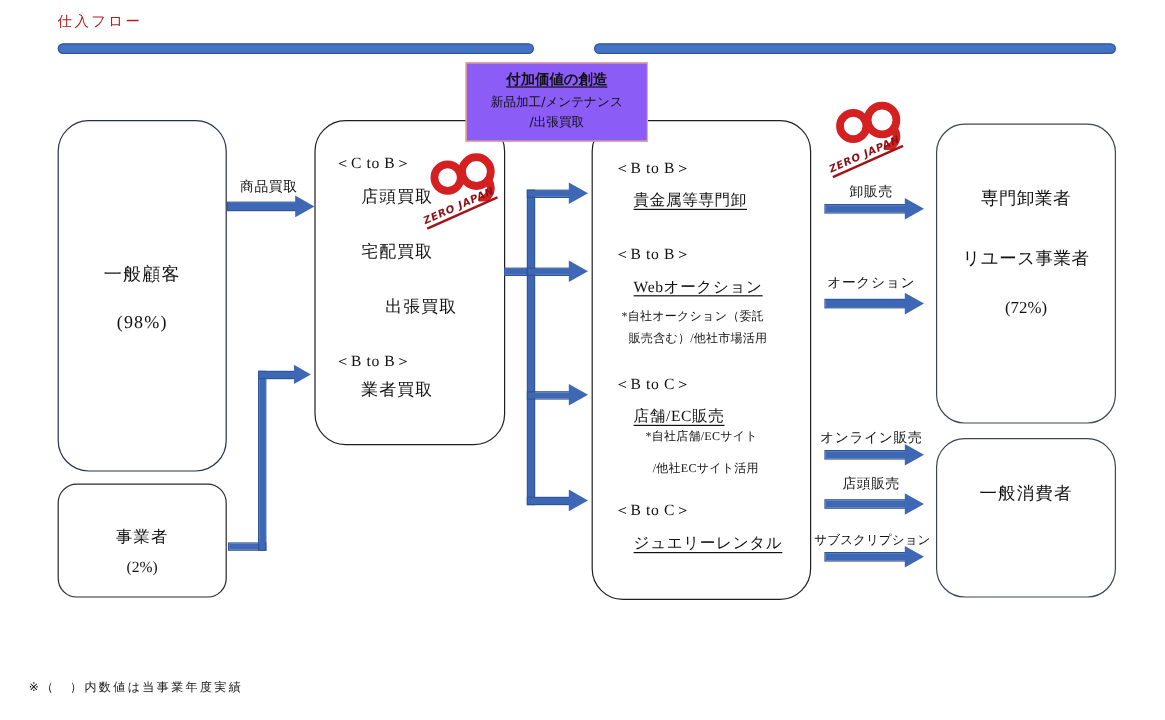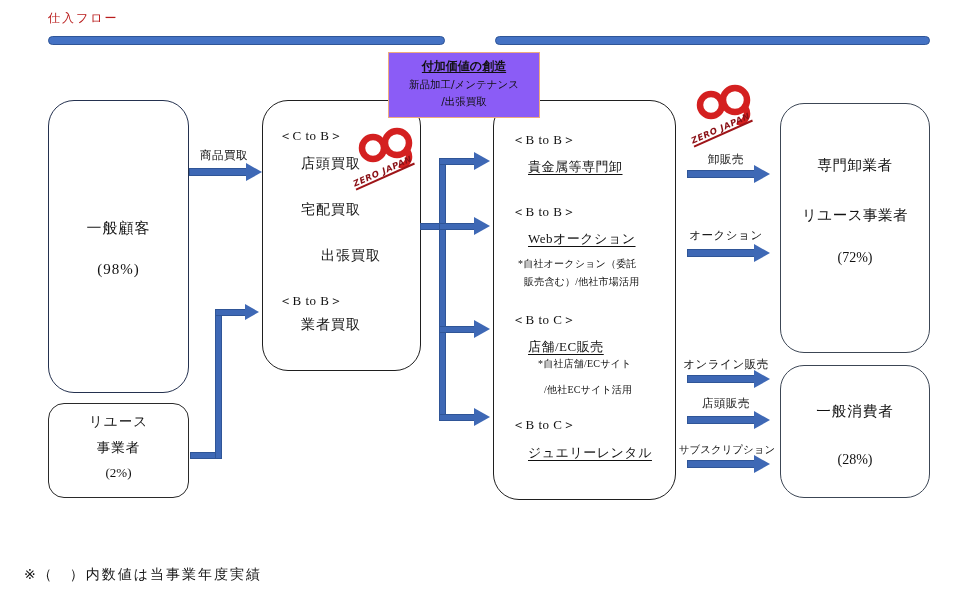--- a/index.html
+++ b/index.html
@@ -30,38 +30,37 @@
   .ah { position:absolute; width:0; height:0; border-top:9px solid transparent; border-bottom:9px solid transparent; border-left:16px solid #3E68B5; }
   .ah-s { position:absolute; width:0; height:0; border-top:8px solid transparent; border-bottom:8px solid transparent; border-left:14px solid #3E68B5; }
 
   .value-add { position:absolute; left:388px; top:52px; width:152px; height:66px; background:#8b5cf6; border:1px solid #eeab7e; z-index:6; text-align:center; }
   .va-title { position:absolute; top:5px; width:100%; font-size:12px; font-weight:bold; text-decoration:underline; text-underline-offset:2px; }
   .va-line { position:absolute; width:100%; font-size:10.5px; }
 
   .logo { position:absolute; z-index:7; }
   .logo-text { display:inline-block; font-size:8.5px; font-weight:bold; font-style:italic; color:#8a1016; letter-spacing:0.6px; border-bottom:2px solid #9e1418; transform:rotate(-24deg); transform-origin:left center; white-space:nowrap; }
 
-  .footnote { position:absolute; left:24px; top:566px; font-size:14px; letter-spacing:2px; color:#141414; }
+  .footnote { position:absolute; left:24px; top:566px; font-size:10px; letter-spacing:2px; color:#141414; }
 </style>
 </head>
 <body>
 
 <div id="canvas">
 
   <div class="flow-title" style="left:48px; top:10px; width:397px;">仕入フロー</div>
   <div class="flow-bar" style="left:48px; top:36px; width:397px;"></div>
   <div class="flow-bar" style="left:495px; top:36px; width:435px;"></div>
 
   <div class="rbox box-navy" style="left:48px; top:100px; width:141px; height:293px;">
     <span class="t c main-txt" style="top:118px;">一般顧客</span>
     <span class="t c main-txt" style="top:160px;">(98%)</span>
   </div>
 
   <div class="rbox box-small" style="left:48px; top:403px; width:141px; height:95px;">
-    <span class="t c" style="top:9px; font-size:13.5px; letter-spacing:1px;">リユース</span>
     <span class="t c" style="top:35px; font-size:13.5px; letter-spacing:1px;">事業者</span>
     <span class="t c" style="top:61px; font-size:13px;">(2%)</span>
   </div>
 
   <div class="rbox box-black" style="left:262px; top:100px; width:159px; height:271px;">
     <span class="t tag" style="left:16px; top:26px;">＜C to B＞</span>
     <span class="t mid-txt" style="left:38px; top:54px;">店頭買取</span>
     <span class="t mid-txt" style="left:38px; top:100px;">宅配買取</span>
     <span class="t mid-txt" style="left:38px; top:146px;margin-left:20px;">出張買取</span>
     <span class="t tag" style="left:16px; top:191px;">＜B to B＞</span>
@@ -93,21 +92,20 @@
   </div>
 
   <div class="rbox box-slate" style="left:780px; top:103px; width:150px; height:250px;">
     <span class="t c" style="top:102px; font-size:14.5px; letter-spacing:0.5px;">リユース事業者</span>
     <span class="t c" style="top:52px; font-size:14.5px; letter-spacing:0.5px;">専門卸業者</span>
     <span class="t c" style="top:146px; font-size:14px;">(72%)</span>
   </div>
 
   <div class="rbox box-slate" style="left:780px; top:365px; width:150px; height:133px;">
     <span class="t c" style="top:36px; font-size:14.5px; letter-spacing:1px;">一般消費者</span>
-    <span class="t c" style="top:86px; font-size:14px;">(28%)</span>
   </div>
 
   <span class="t albl" style="left:192px; top:148px; width:64px;">商品買取</span>
   <div class="shaft" style="left:190px; top:169px; width:56px; height:6px;"></div>
   <div class="ah" style="left:246px; top:163px;"></div>
 
   <div class="shaft" style="left:191px; top:453px; width:30px; height:5px;"></div>
   <div class="shaft" style="left:216px; top:310px; width:5px; height:148px;"></div>
   <div class="shaft" style="left:216px; top:310px; width:30px; height:5px;"></div>
   <div class="ah-s" style="left:245px; top:304px;"></div>

